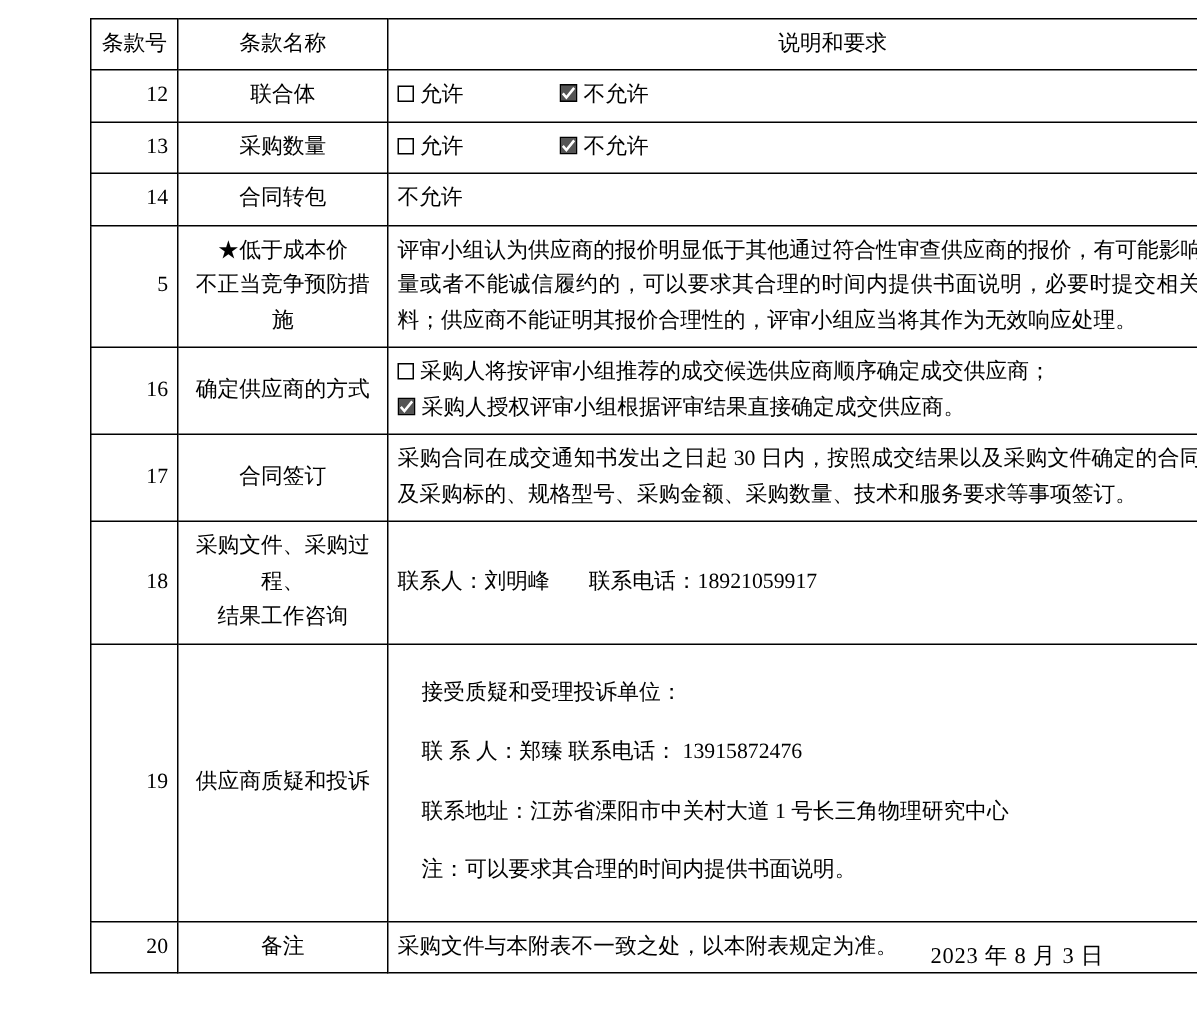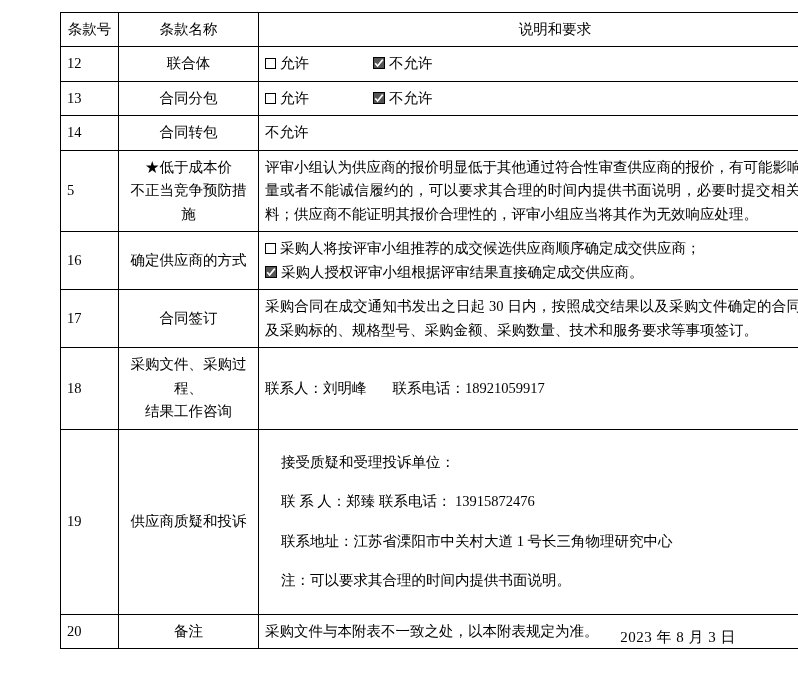--- a/index.html
+++ b/index.html
@@ -28,21 +28,21 @@
     border-collapse: collapse;
     table-layout: fixed;
   }
   table.doc-table td {
     border: 1px solid #000000;
     font-size: 14.5px;
     line-height: 1.62;
     vertical-align: middle;
     padding: 5px 6px;
   }
-  .col-no { width: 58px; text-align: left; }
+  .col-no { width: 58px; text-align: right; }
   .col-name { width: 140px; text-align: center; }
   .col-desc { text-align: left; padding-left: 10px; padding-right: 10px; }
   .hdr td {
     text-align: center;
     font-weight: normal;
     padding-top: 9px;
     padding-bottom: 9px;
   }
   .cell-center { text-align: center; }
   .just { text-align: justify; text-justify: inter-ideograph; }
@@ -113,21 +113,21 @@
         <td class="col-desc">
           <span class="opt"><span class="box-empty"></span><span>允许</span></span><span class="opt"><span class="box-checked"><svg width="12" height="12" viewBox="0 0 12 12">
                   <rect x="0.5" y="0.5" width="11" height="11" fill="#555" stroke="#000"></rect>
                   <path d="M2.2 6.2 L4.6 9 L9.8 2.6" stroke="#fff" stroke-width="1.7" fill="none"></path>
                 </svg></span><span>不允许</span></span>
         </td>
       </tr>
 
       <tr>
         <td class="col-no">13</td>
-        <td class="col-name">合同分包</td>
+        <td class="col-name">采购数量</td>
         <td class="col-desc">
           <span class="opt"><span class="box-empty"></span><span>允许</span></span><span class="opt"><span class="box-checked"><svg width="12" height="12" viewBox="0 0 12 12">
                   <rect x="0.5" y="0.5" width="11" height="11" fill="#555" stroke="#000"></rect>
                   <path d="M2.2 6.2 L4.6 9 L9.8 2.6" stroke="#fff" stroke-width="1.7" fill="none"></path>
                 </svg></span><span>不允许</span></span>
         </td>
       </tr>
 
       <tr>
         <td class="col-no">14</td>

